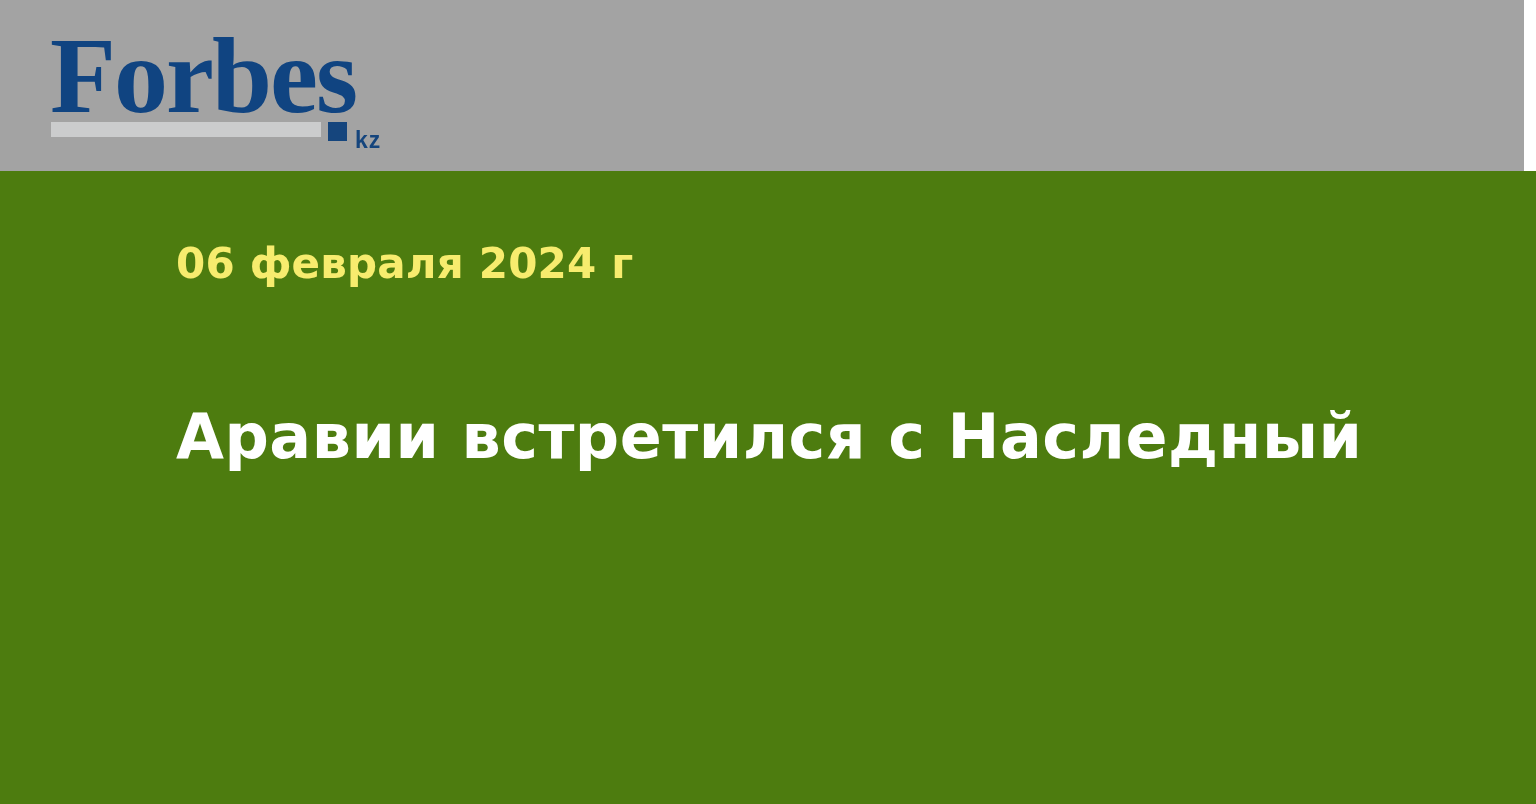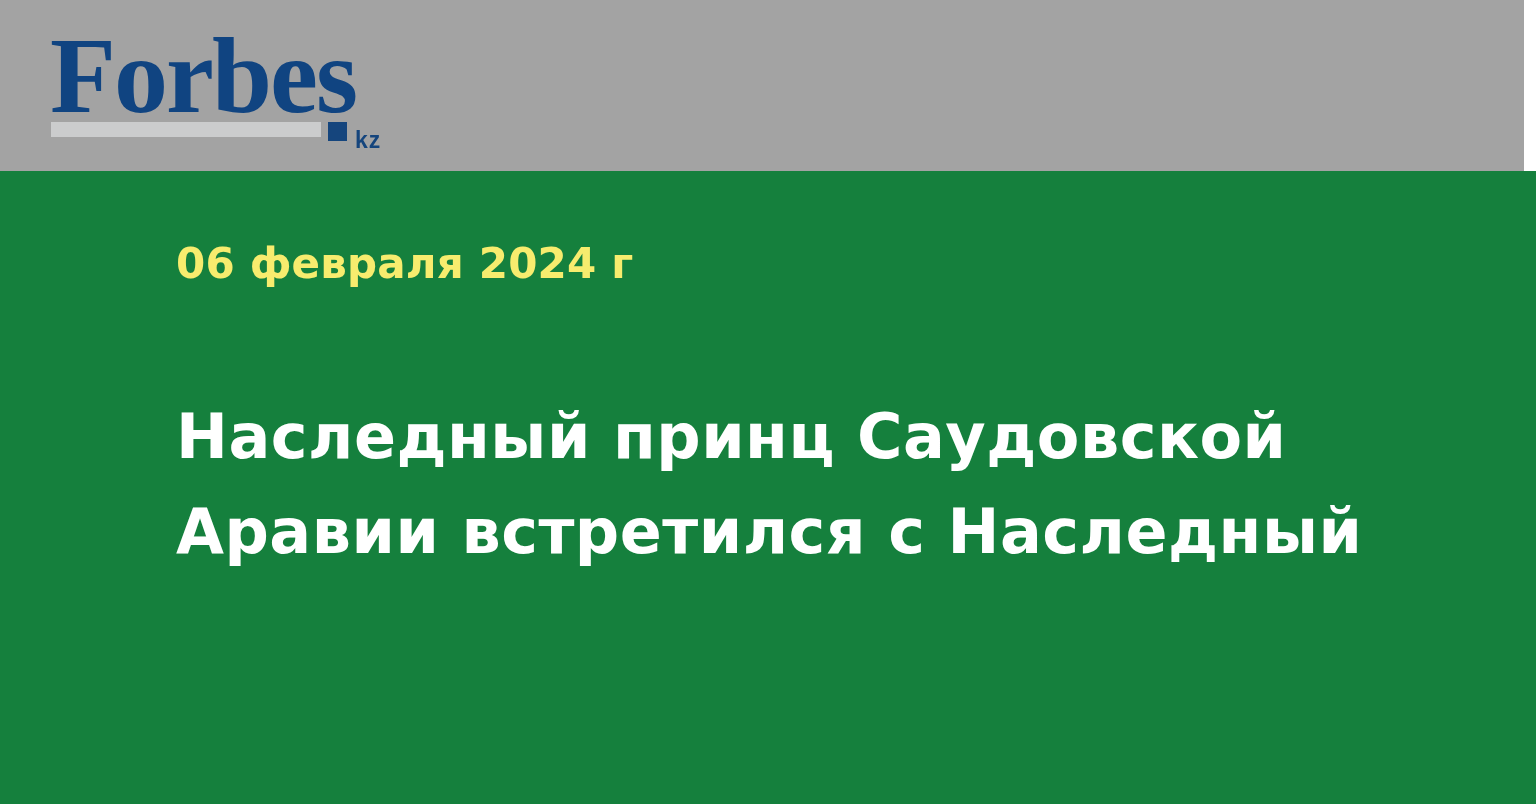--- a/index.html
+++ b/index.html
@@ -87,21 +87,21 @@
     margin-top: 8px;
   }
 
   
   .hero {
     position: absolute;
     left: 0;
     top: 171px;
     width: 1536px;
     height: 633px;
-    background: #15803d;
+    background: #4d7c0f;
     box-sizing: border-box;
   }
 
   .hero-inner {
     position: absolute;
     left: 176px;
     top: 0;
     width: 1200px;
   }
 
@@ -151,20 +151,19 @@
     </a>
 
   </div>
 
   <div class="hero">
     <div class="hero-inner">
 
       <div class="article-date">06 февраля 2024 г</div>
 
       <h1 class="article-title">
-        <span class="line">Наследный принц Саудовской</span>
         <span class="line">Аравии встретился с Наследный</span>
       </h1>
 
     </div>
   </div>
 
 </div>
 
 </body></html>

